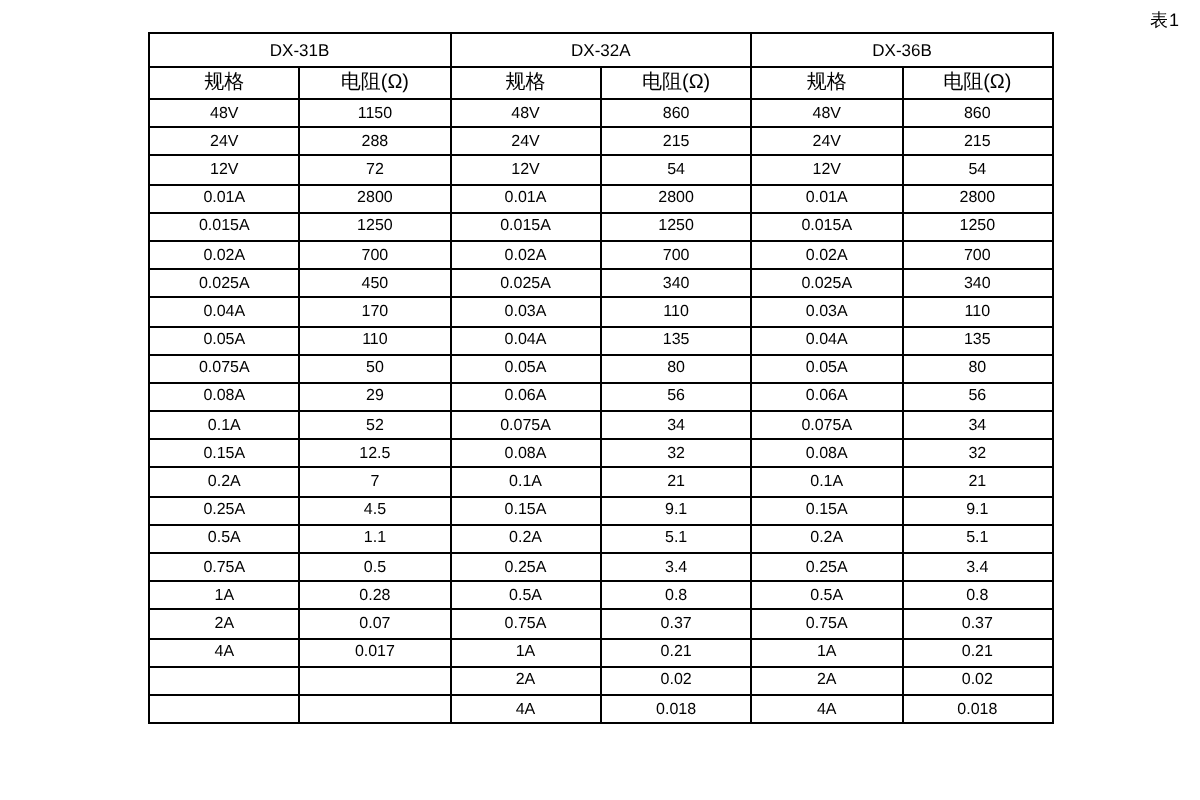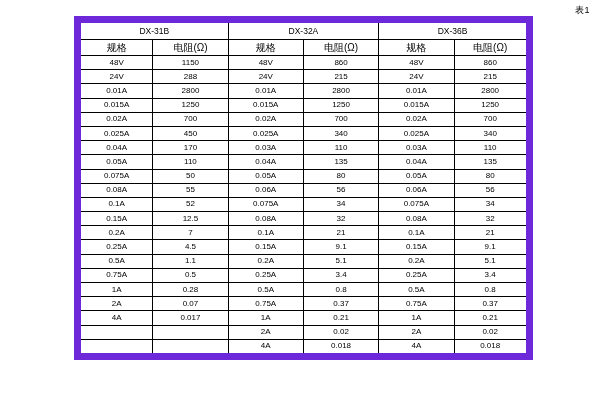--- a/index.html
+++ b/index.html
@@ -31,21 +31,21 @@
   .table-wrap {
     position: absolute;
     left: 74px;
     top: 16px;
     width: 452px;
   }
   table.spec {
     border-collapse: collapse;
     width: 452px;
     table-layout: fixed;
-    border: 7px solid #6d28d9;
+    border: 1px solid #6d28d9;
   }
   table.spec td, table.spec th {
     border: 1px solid #000;
     text-align: center;
     vertical-align: middle;
     font-size: 8px;
     font-weight: normal;
     height: 13.2px;
     line-height: 12px;
     padding: 0;
@@ -108,20 +108,28 @@
         </tr>
         <tr>
           <td>24V</td>
           <td>288</td>
           <td>24V</td>
           <td>215</td>
           <td>24V</td>
           <td>215</td>
         </tr>
         <tr>
+          <td>12V</td>
+          <td>72</td>
+          <td>12V</td>
+          <td>54</td>
+          <td>12V</td>
+          <td>54</td>
+        </tr>
+        <tr>
           <td>0.01A</td>
           <td>2800</td>
           <td>0.01A</td>
           <td>2800</td>
           <td>0.01A</td>
           <td>2800</td>
         </tr>
         <tr>
           <td>0.015A</td>
           <td>1250</td>
@@ -165,21 +173,21 @@
         <tr>
           <td>0.075A</td>
           <td>50</td>
           <td>0.05A</td>
           <td>80</td>
           <td>0.05A</td>
           <td>80</td>
         </tr>
         <tr>
           <td>0.08A</td>
-          <td>55</td>
+          <td>29</td>
           <td>0.06A</td>
           <td>56</td>
           <td>0.06A</td>
           <td>56</td>
         </tr>
         <tr>
           <td>0.1A</td>
           <td>52</td>
           <td>0.075A</td>
           <td>34</td>

